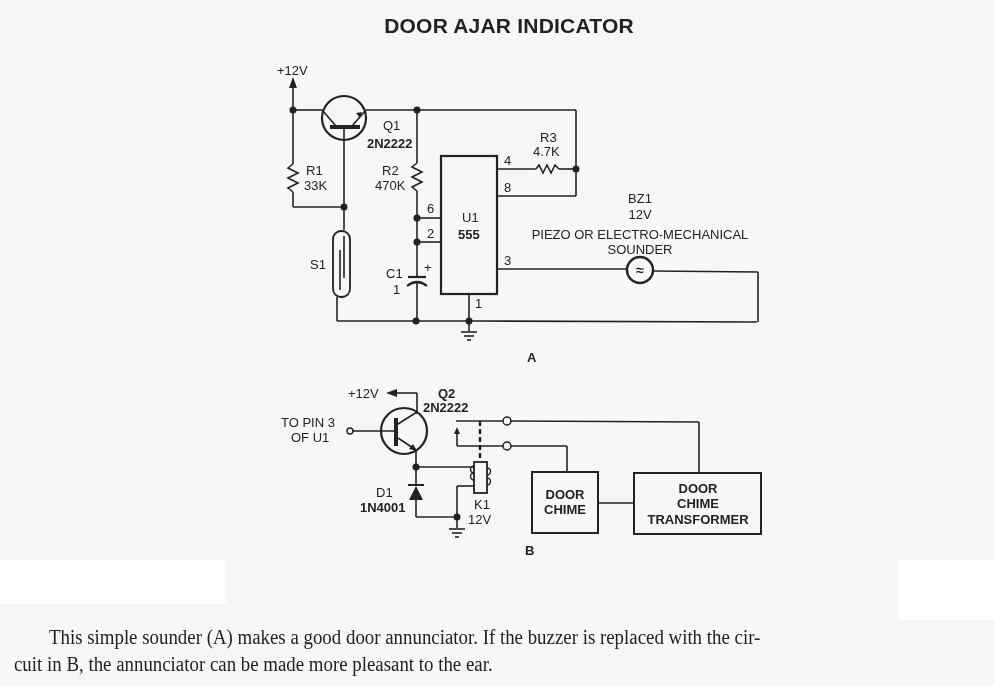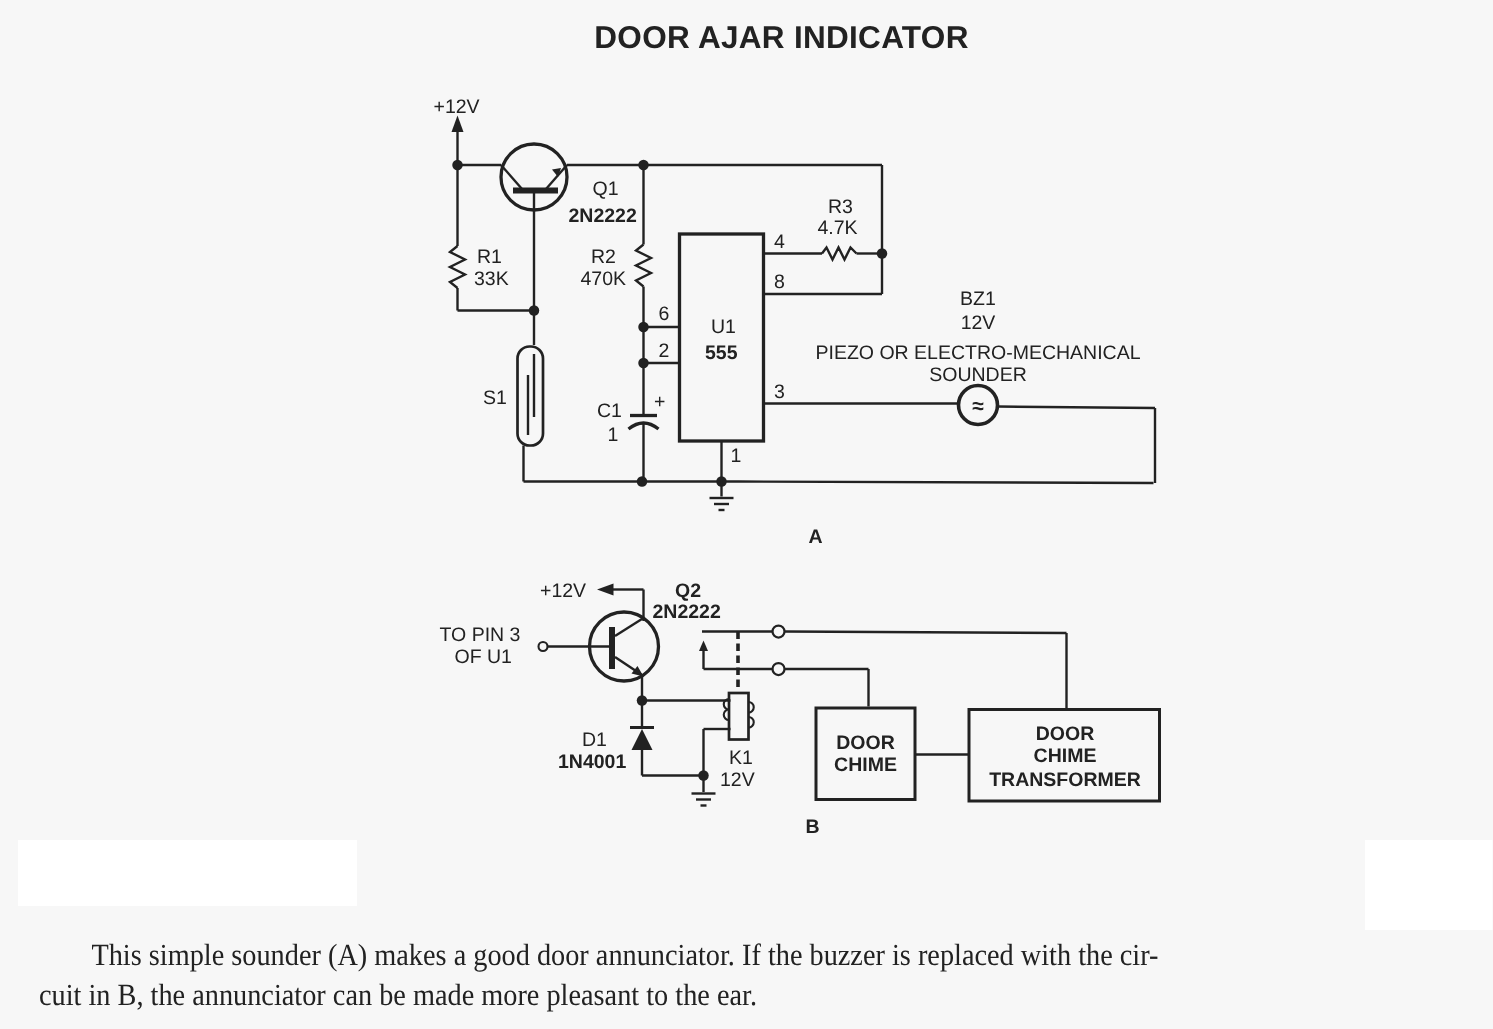--- a/index.html
+++ b/index.html
@@ -1,17 +1,17 @@
 <!DOCTYPE html>
 <html><head>
 <meta charset="utf-8">
 <style>
   html, body { margin:0; padding:0; }
   body { width:995px; height:686px; background:#f7f7f7; position:relative; overflow:hidden; font-family:"Liberation Sans", sans-serif; color:#222; }
-  #stage { position:absolute; left:12px; top:0; width:790px; height:686px; }
+  #stage { position:absolute; left:0; top:0; width:790px; height:686px; }
   .title { position:absolute; left:0; width:1018px; top:14px; text-align:center; font-weight:bold; font-size:21px; color:#222; letter-spacing:0.2px; }
   .white-band-l { position:absolute; left:0; top:560px; width:226px; height:44px; background:#fff; }
   .white-band-r { position:absolute; left:898px; top:560px; width:97px; height:60px; background:#fff; }
   .caption { position:absolute; left:14px; top:624px; width:975px; font-family:"Liberation Serif", serif; font-size:20.5px; line-height:27px; color:#222; transform:scaleX(0.92); transform-origin:left top; }
   .caption .indent { display:inline-block; width:38px; }
   svg text { font-family:"Liberation Sans", sans-serif; fill:#222; }
   .w { stroke:#222; stroke-width:1.6; fill:none; }
   .dot { fill:#222; }
   .lbl { font-size:13px; }
   .lblb { font-size:13px; font-weight:bold; }

